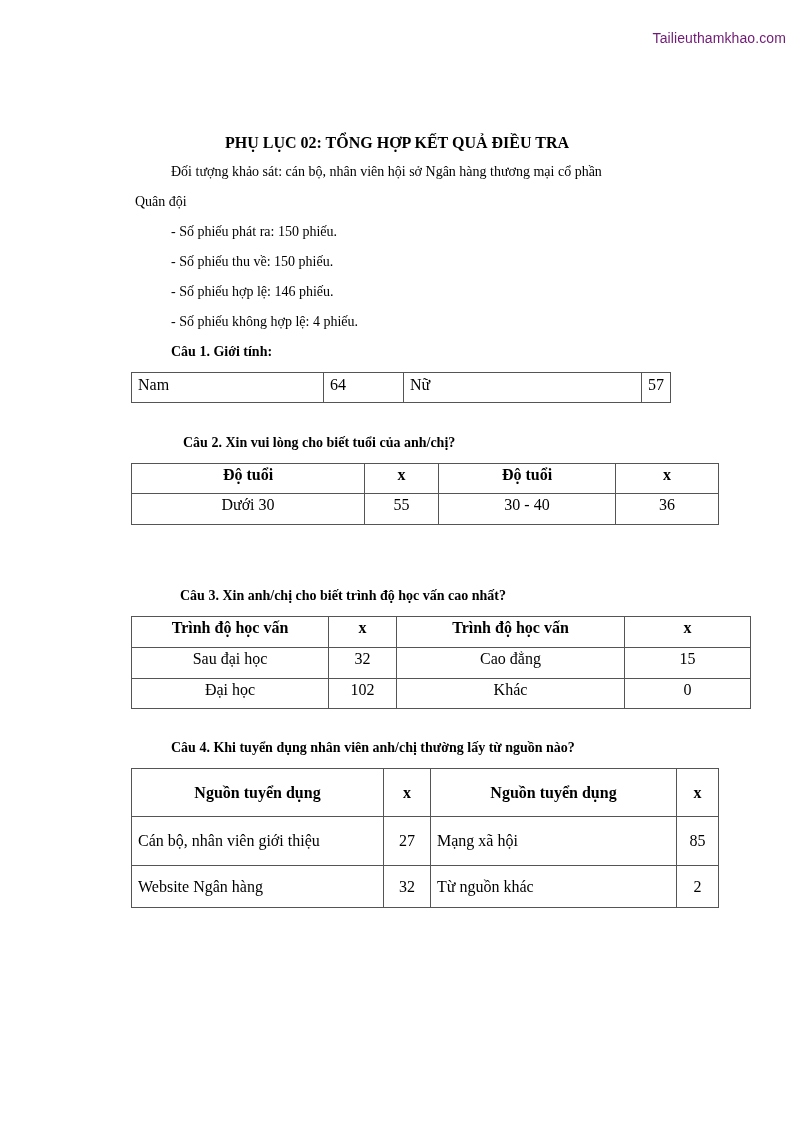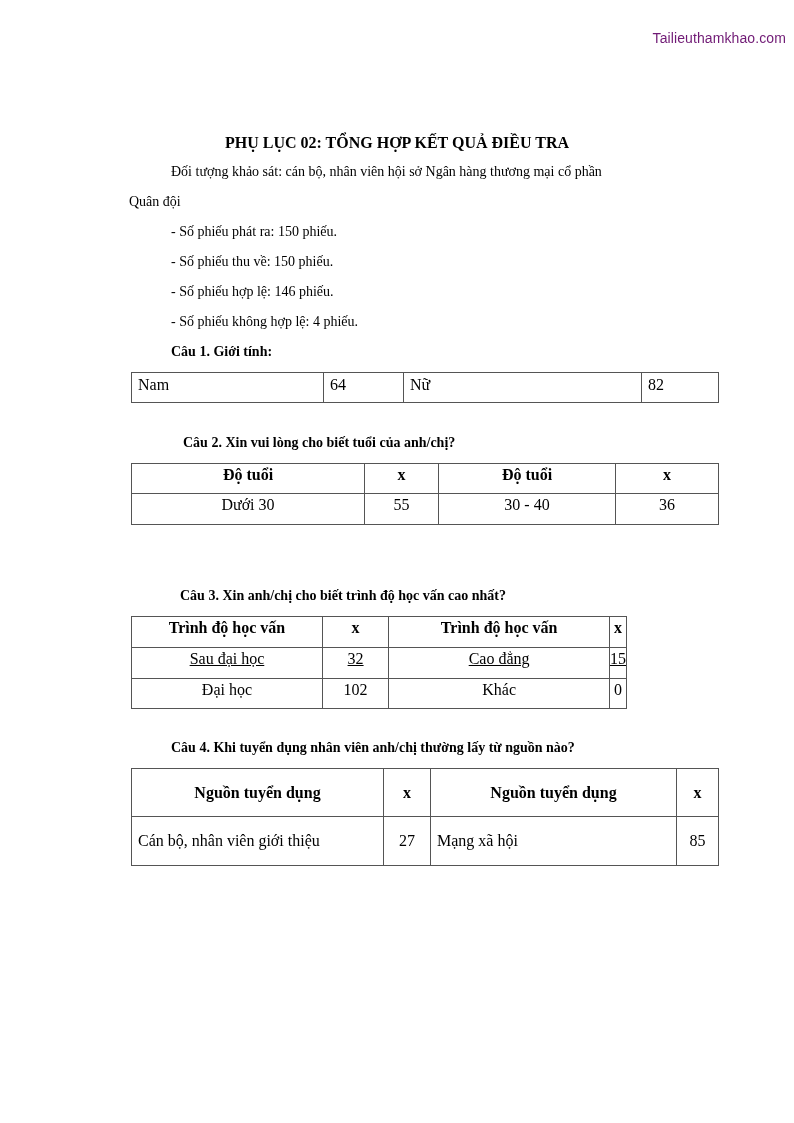--- a/index.html
+++ b/index.html
@@ -27,35 +27,35 @@
   .t4 td.num { text-align: center; padding-left: 0; }
 </style>
 </head>
 <body>
 
 <div class="watermark">Tailieuthamkhao.com</div>
 
 <div class="abs title">PHỤ LỤC 02: TỔNG HỢP KẾT QUẢ ĐIỀU TRA</div>
 
 <div class="abs para" style="left:171px; top:164px;">Đối tượng khảo sát: cán bộ, nhân viên hội sở Ngân hàng thương mại cổ phần</div>
-<div class="abs para" style="left:129px; top:194px;">Quân đội</div>
+<div class="abs para" style="left:135px; top:194px;">Quân đội</div>
 
 <div class="abs para" style="left:171px; top:224px;">- Số phiếu phát ra: 150 phiếu.</div>
 <div class="abs para" style="left:171px; top:254px;">- Số phiếu thu về: 150 phiếu.</div>
 <div class="abs para" style="left:171px; top:284px;">- Số phiếu hợp lệ: 146 phiếu.</div>
 <div class="abs para" style="left:171px; top:314px;">- Số phiếu không hợp lệ: 4 phiếu.</div>
 
 <div class="abs para bold" style="left:171px; top:344px;">Câu 1. Giới tính:</div>
-<table class="t-left" style="left:131px; top:372px; width:588px;">
+<table class="t-left" style="left:131px; top:372px; width:540px;">
   <tbody>
       <tr style="height:30px;">
     <td style="width:185px;">Nam</td>
     <td style="width:73px;">64</td>
     <td style="width:231px;">Nữ</td>
-    <td>82</td>
+    <td>57</td>
   </tr>
 </tbody>
   </table>
 
 <div class="abs para bold" style="left:171px; top:435px;margin-left:12px;">Câu 2. Xin vui lòng cho biết tuổi của anh/chị?</div>
 <table class="center" style="left:131px; top:463px; width:588px;">
   <tbody>
       <tr style="height:30px;">
     <th style="width:232px;">Độ tuổi</th>
     <th style="width:73px;">x</th>
@@ -65,29 +65,29 @@
   <tr style="height:31px;">
     <td>Dưới 30</td>
     <td>55</td>
     <td>30 - 40</td>
     <td>36</td>
   </tr>
 </tbody>
   </table>
 
 <div class="abs para bold" style="left:180px; top:588px;">Câu 3. Xin anh/chị cho biết trình độ học vấn cao nhất?</div>
-<table class="center" style="left:131px; top:616px; width:496px;">
+<table class="center" style="left:131px; top:616px; width:620px;">
   <tbody>
       <tr style="height:31px;">
     <th style="width:196px;">Trình độ học vấn</th>
     <th style="width:67px;">x</th>
     <th style="width:227px;">Trình độ học vấn</th>
     <th>x</th>
   </tr>
-  <tr style="height:31px;text-decoration:underline;">
+  <tr style="height:31px;">
     <td>Sau đại học</td>
     <td>32</td>
     <td>Cao đẳng</td>
     <td>15</td>
   </tr>
   <tr style="height:30px;">
     <td>Đại học</td>
     <td>102</td>
     <td>Khác</td>
     <td>0</td>
@@ -103,14 +103,20 @@
     <th style="width:46px;">x</th>
     <th style="width:245px;">Nguồn tuyển dụng</th>
     <th>x</th>
   </tr>
   <tr style="height:49px;">
     <td>Cán bộ, nhân viên giới thiệu</td>
     <td class="num">27</td>
     <td>Mạng xã hội</td>
     <td class="num">85</td>
   </tr>
+  <tr style="height:42px;">
+    <td>Website Ngân hàng</td>
+    <td class="num">32</td>
+    <td>Từ nguồn khác</td>
+    <td class="num">2</td>
+  </tr>
 </tbody>
   </table>
 
 </body></html>

